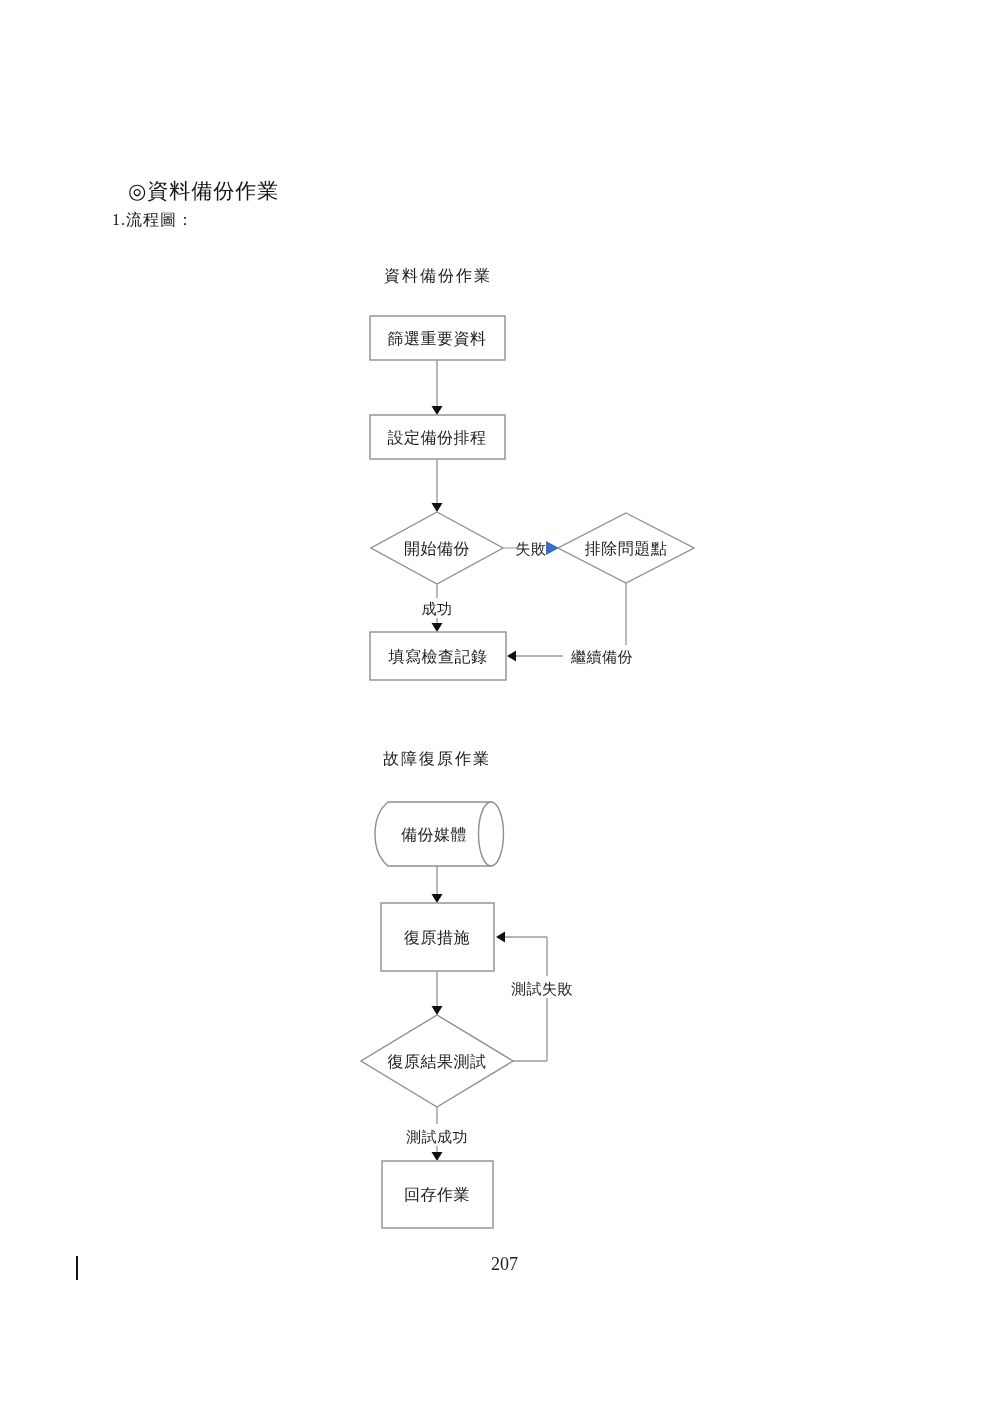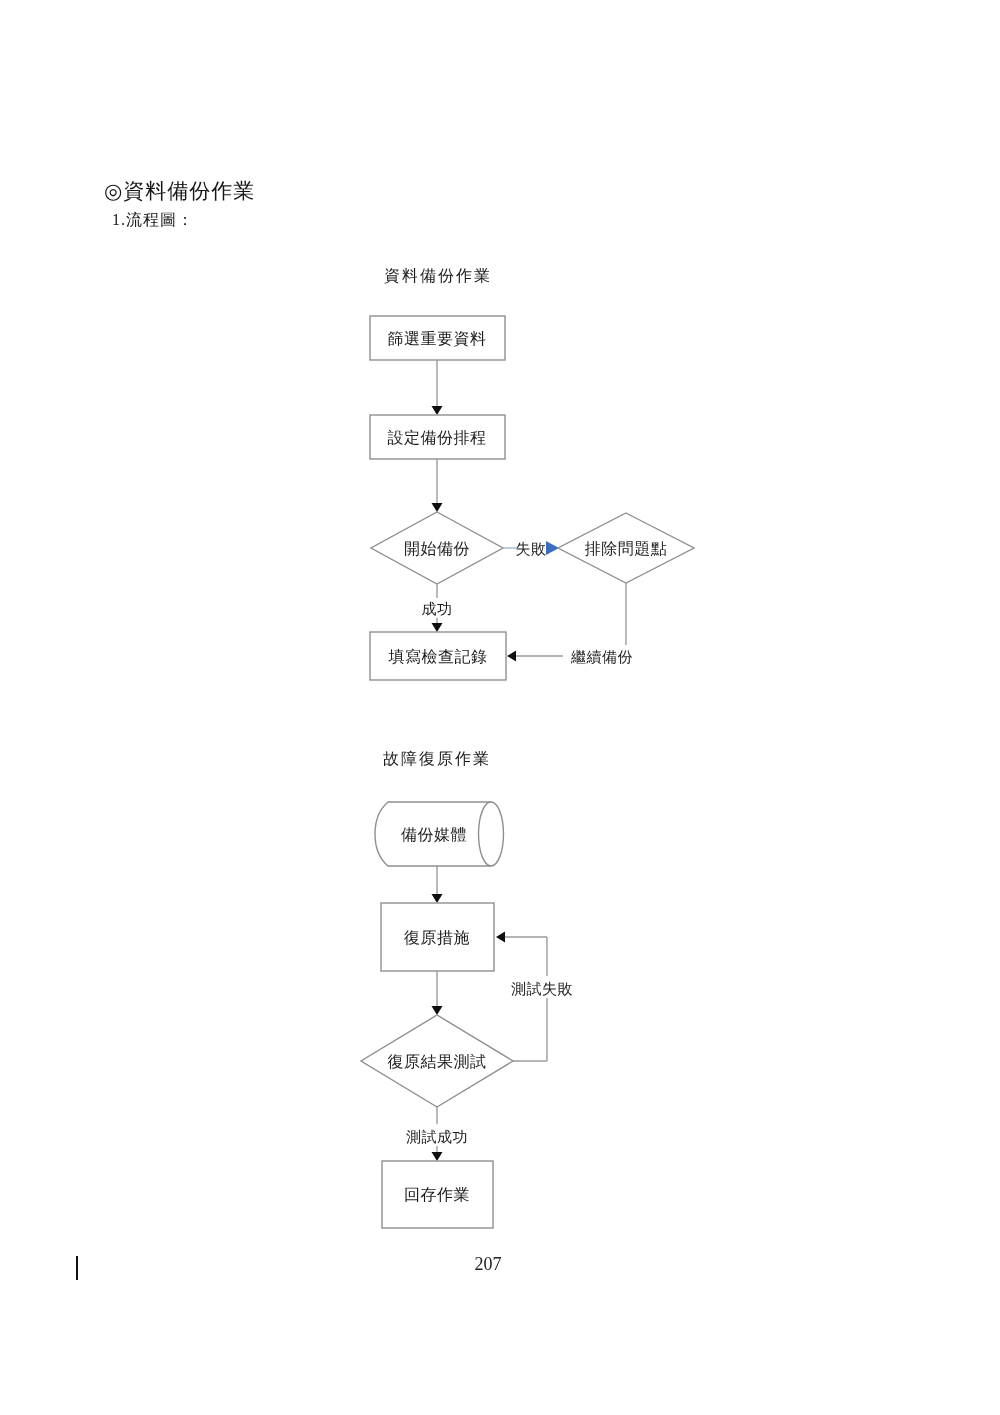--- a/index.html
+++ b/index.html
@@ -7,39 +7,39 @@
     position:relative;
     width:1000px;
     height:1415px;
     background:#ffffff;
     font-family:"Liberation Serif","DejaVu Serif",serif;
     color:#1c1c1c;
     overflow:hidden;
   }
   .heading{
     position:absolute;
-    left:104px; top:177px;
+    left:128px; top:177px;
     font-size:21px;
     letter-spacing:1px;
     color:#161616;
     white-space:nowrap;
   }
   .subheading{
     position:absolute;
     left:112px; top:210px;
     font-size:16px;
     letter-spacing:1px;
     color:#161616;
     white-space:nowrap;
   }
   .page-number{
     position:absolute;
     left:458px; top:1254px;
     width:60px;
-    text-align:center;
+    text-align:right;
     font-size:18px;
     color:#222;
   }
   .change-bar{
     position:absolute;
     left:76px; top:1256px;
     width:2px; height:24px;
     background:#111;
   }
   svg.canvas{position:absolute;left:0;top:0;}

